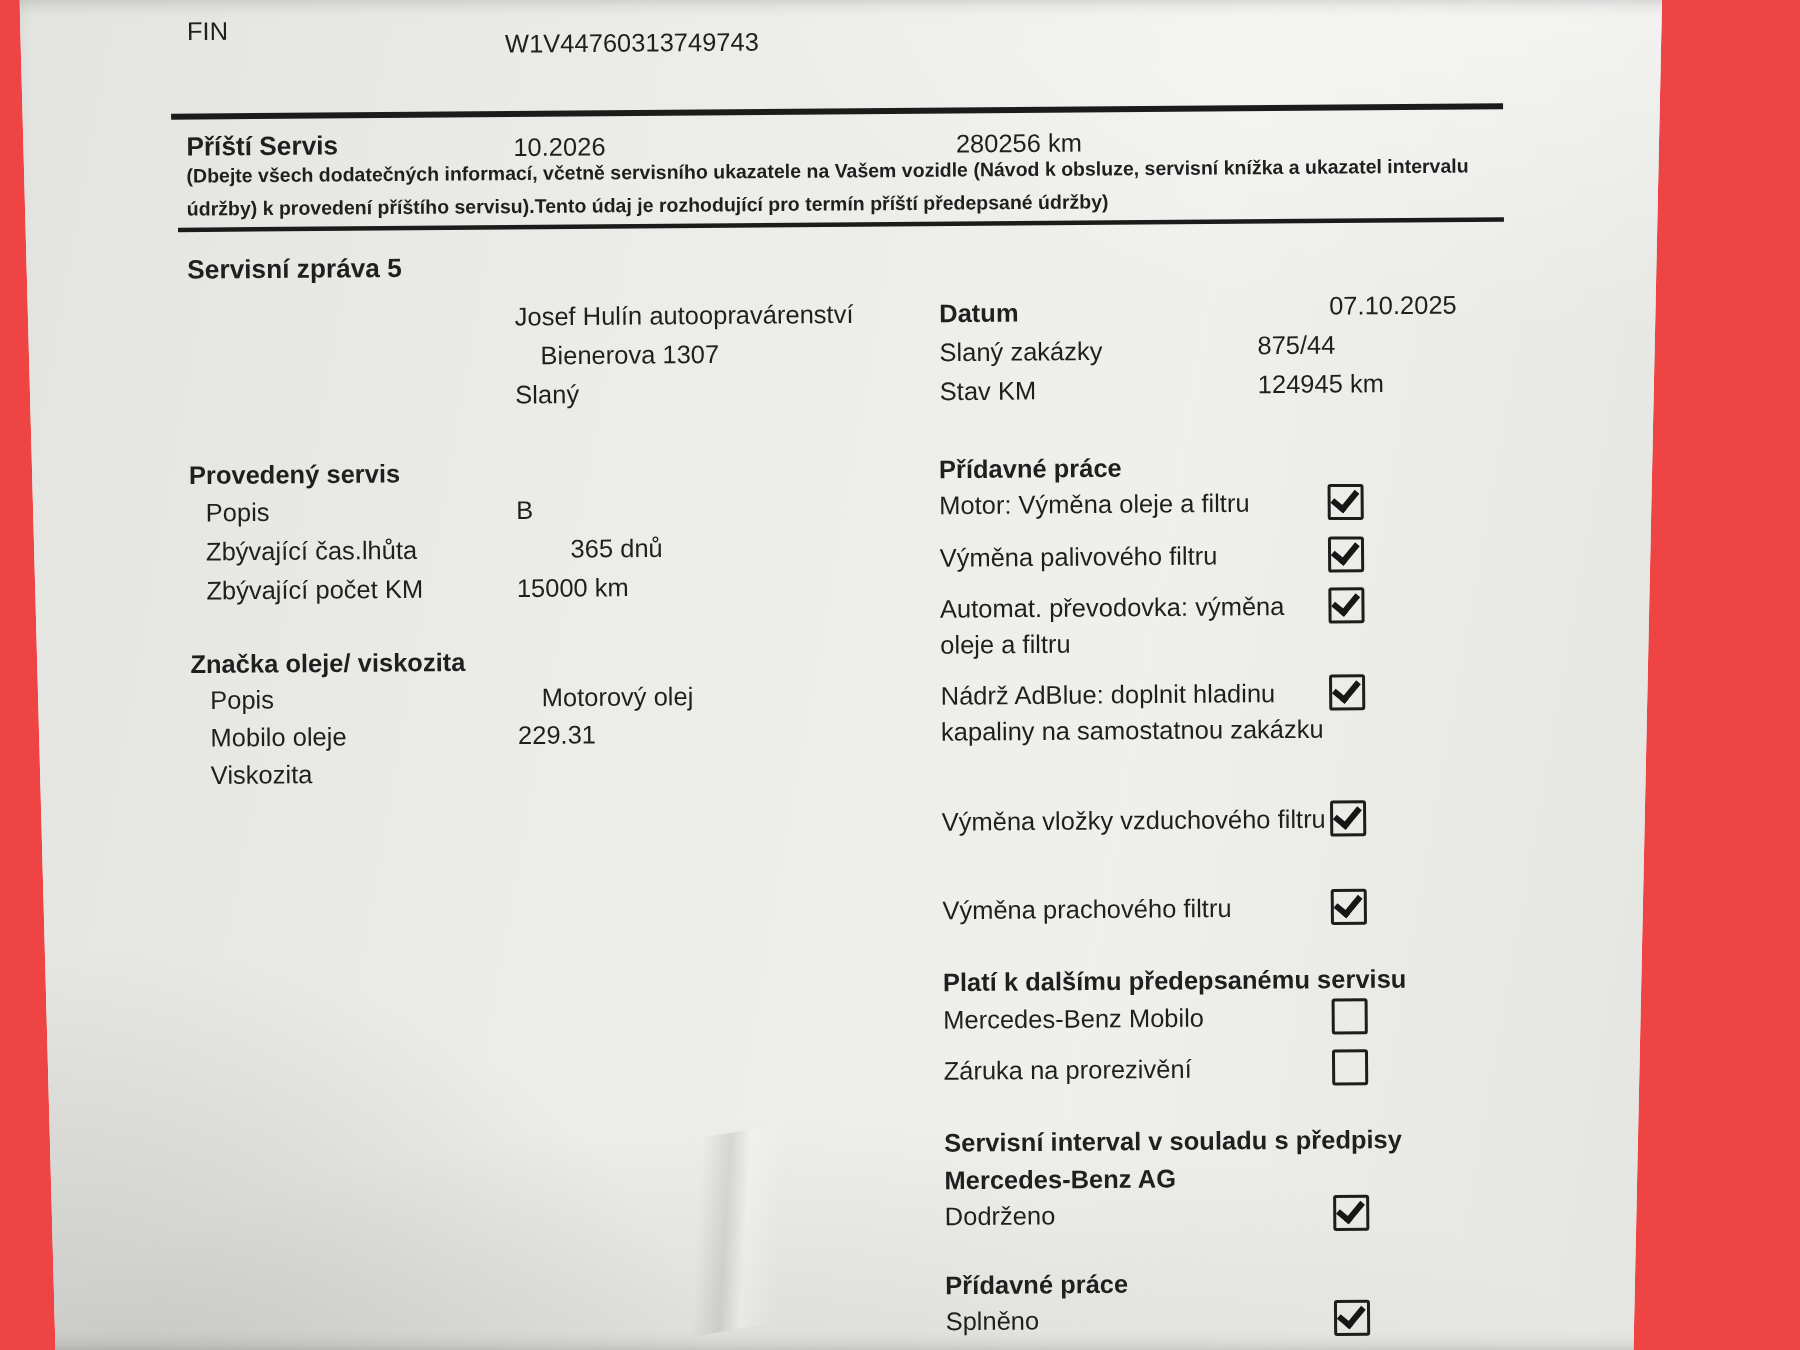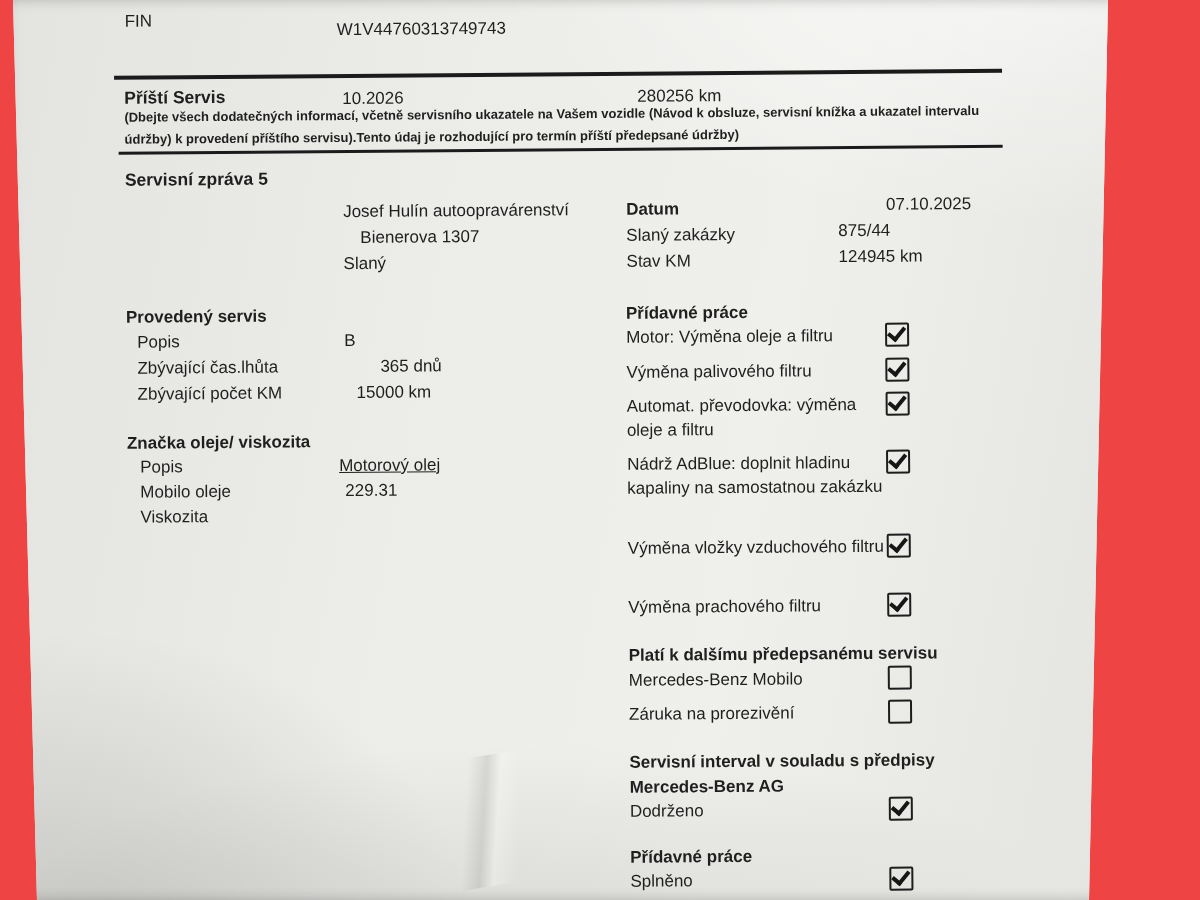--- a/index.html
+++ b/index.html
@@ -92,25 +92,25 @@
       <div class="txt" style="left:840px; top:221px;">875/44</div>
       <div class="txt" style="left:628px; top:250px;">Stav KM</div>
       <div class="txt" style="left:840px; top:247px;">124945 km</div>
 
       <div class="txt bold" style="left:127px; top:302px;">Provedený servis</div>
       <div class="txt" style="left:138px; top:327px;">Popis</div>
       <div class="txt" style="left:345px; top:327px;">B</div>
       <div class="txt" style="left:138px; top:353px;">Zbývající čas.lhůta</div>
       <div class="txt" style="left:345px; top:353px;margin-left:36px;">365 dnů</div>
       <div class="txt" style="left:138px; top:379px;">Zbývající počet KM</div>
-      <div class="txt" style="left:345px; top:379px;margin-left:12px;">15000 km</div>
+      <div class="txt" style="left:345px; top:379px;">15000 km</div>
 
       <div class="txt bold" style="left:127px; top:428px;">Značka oleje/ viskozita</div>
       <div class="txt" style="left:140px; top:452px;">Popis</div>
-      <div class="txt" style="left:339px; top:452px;text-decoration:underline;">Motorový olej</div>
+      <div class="txt" style="left:361px; top:452px;">Motorový olej</div>
       <div class="txt" style="left:140px; top:477px;">Mobilo oleje</div>
       <div class="txt" style="left:345px; top:477px;">229.31</div>
       <div class="txt" style="left:140px; top:502px;">Viskozita</div>
       <div class="txt" style="left:345px; top:502px;"></div>
 
       <div class="txt bold" style="left:627px; top:302px;">Přídavné práce</div>
 
       <div class="txt wrap" style="left:627px; top:326px;">Motor: Výměna oleje a filtru</div>
       <span class="cb checked" style="left:886px; top:325px;"></span>
 

